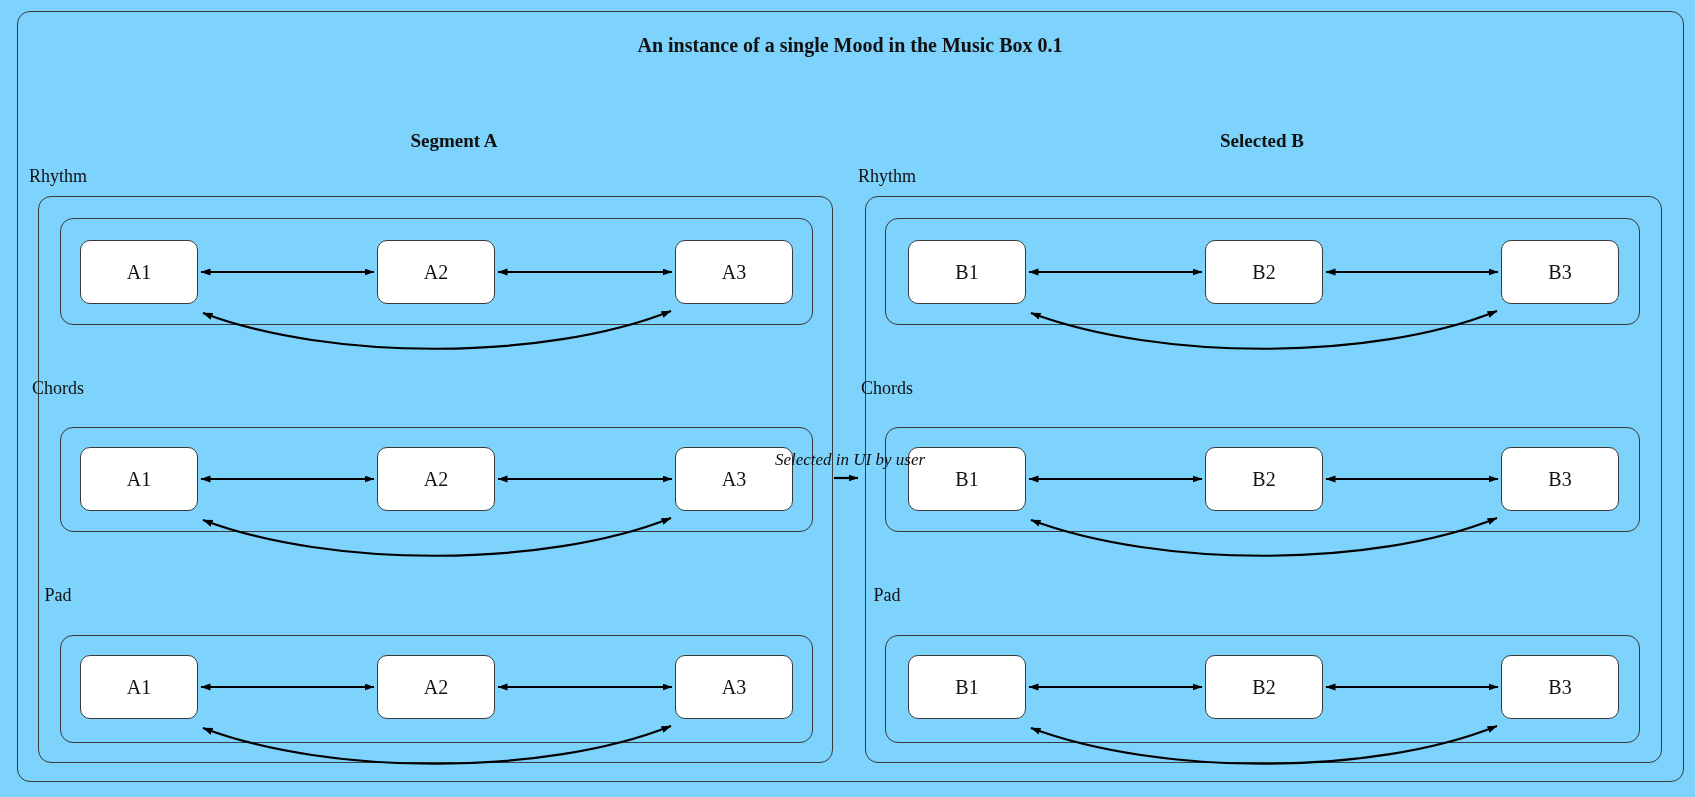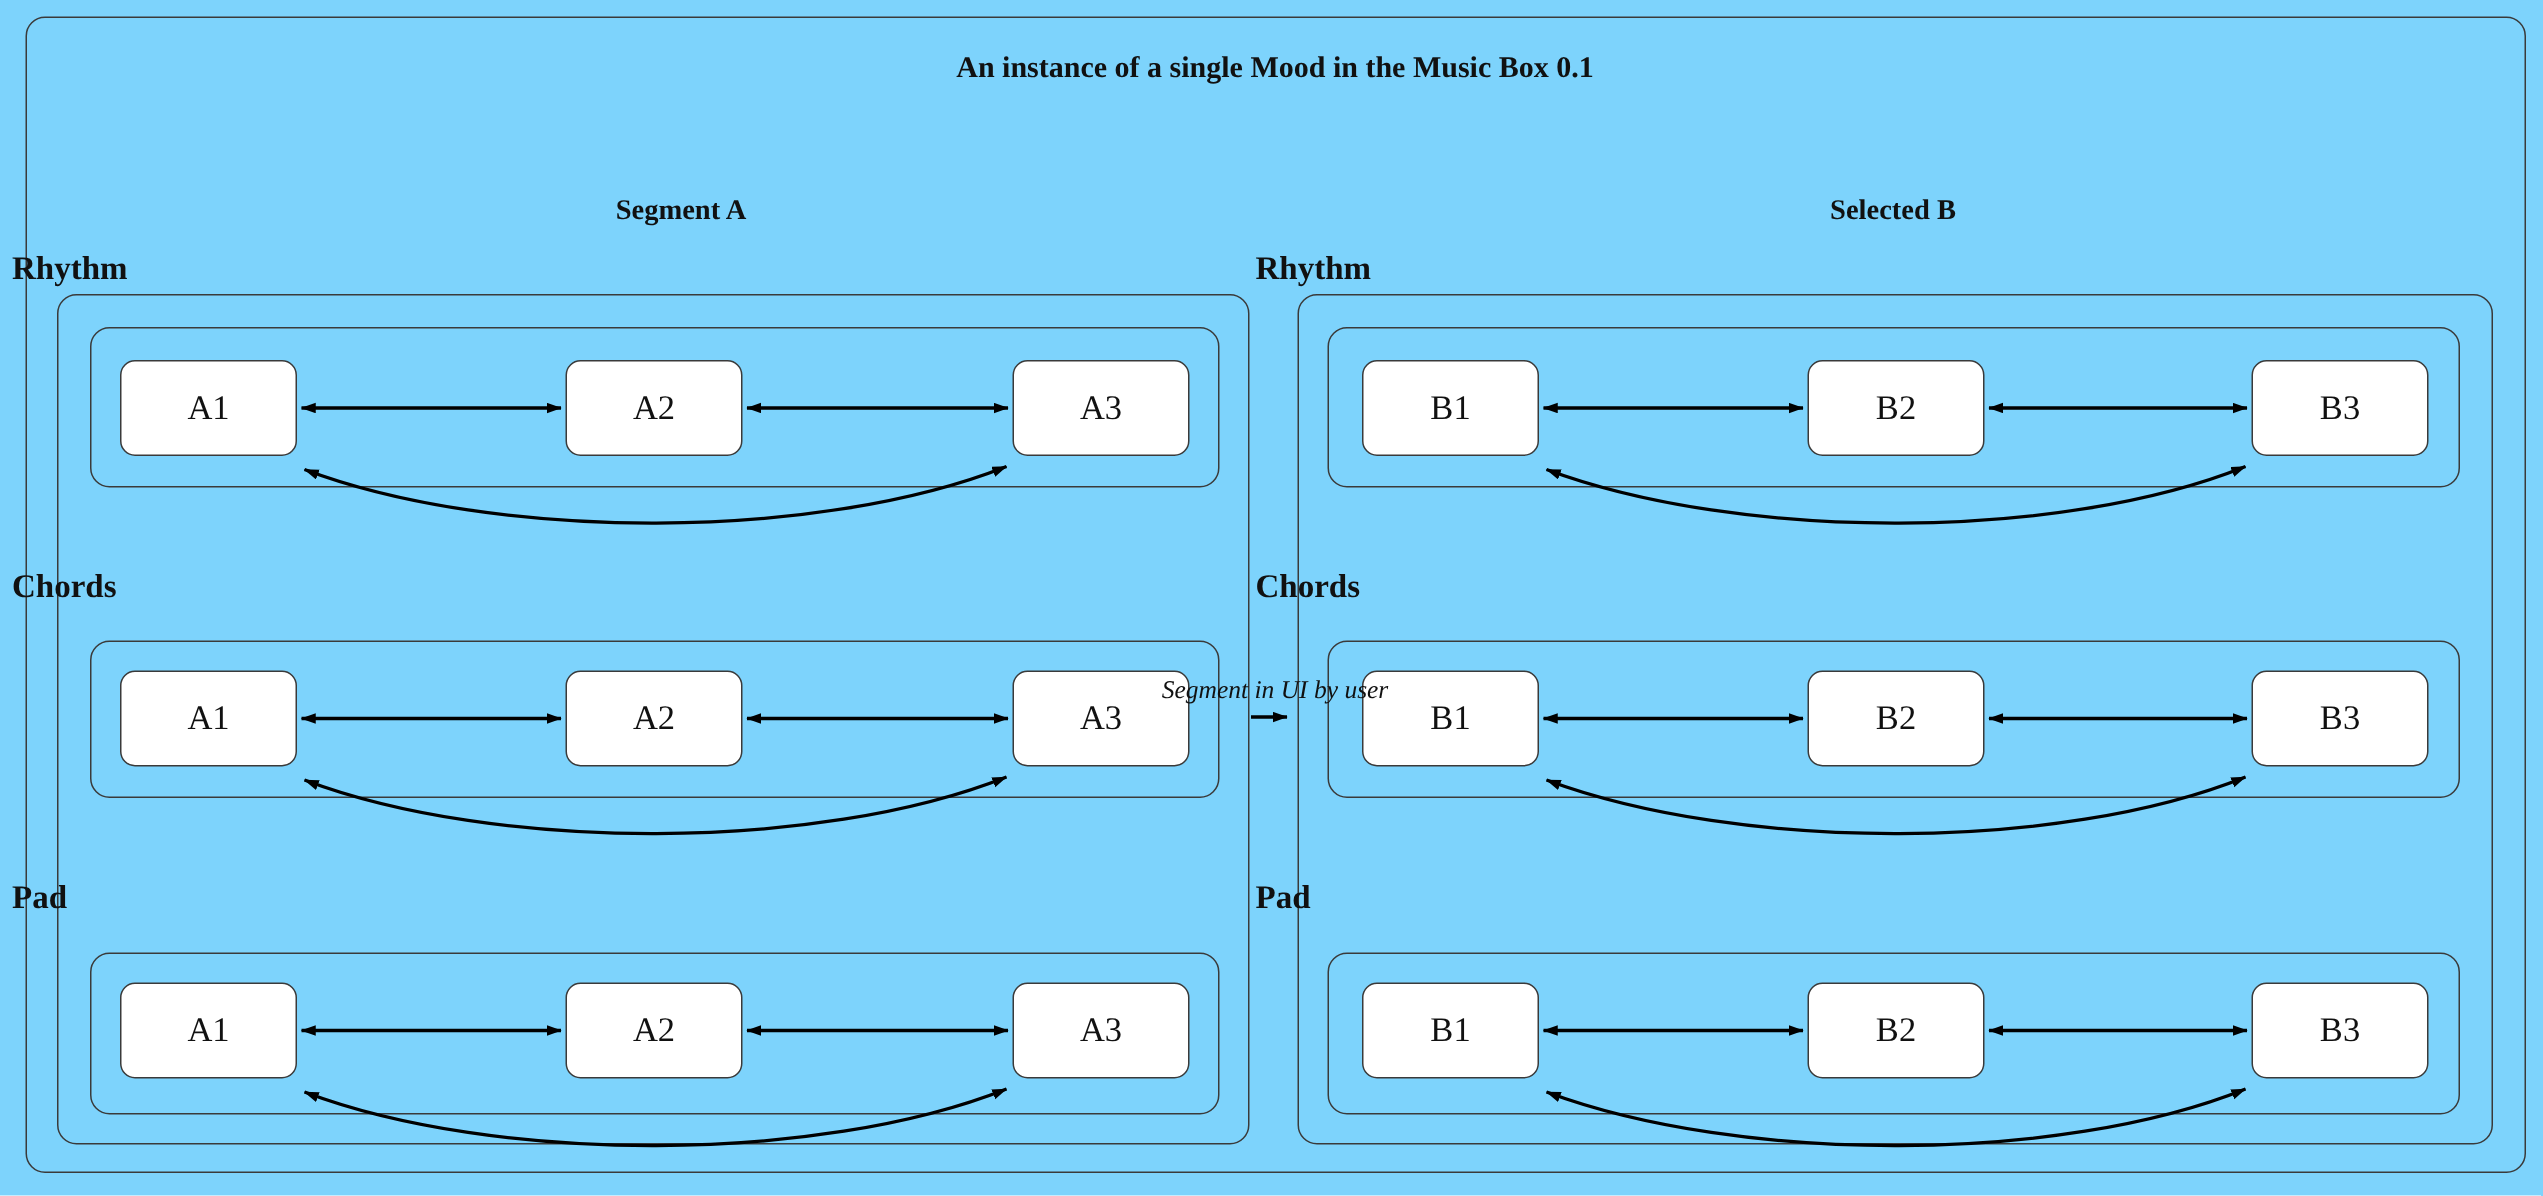--- a/index.html
+++ b/index.html
@@ -1,24 +1,24 @@
 <!DOCTYPE html>
 <html><head>
 <meta charset="utf-8">
 <style>
   html,body{margin:0;padding:0;background:#ffffff;}
   .canvas{position:relative;width:1695px;height:797px;background:#7dd3fc;
           font-family:"Liberation Serif","DejaVu Serif",serif;color:#111;overflow:hidden;}
   .box{position:absolute;border:1px solid #3a3a3a;border-radius:13px;background:transparent;}
   .node{position:absolute;width:116px;height:62px;border:1px solid #3a3a3a;border-radius:10px;
-        display:flex;align-items:center;justify-content:center;font-size:23px;background:#ffffff;}
+        display:flex;align-items:center;justify-content:center;font-size:20px;background:#ffffff;}
   .title{position:absolute;top:34px;left:450px;width:800px;text-align:center;
          font-weight:bold;font-size:20px;}
   .seg-title{position:absolute;top:130px;width:200px;text-align:center;font-weight:bold;font-size:19px;}
-  .track-label{position:absolute;width:100px;text-align:left;font-weight:bold;font-size:22px;}
+  .track-label{position:absolute;width:100px;text-align:center;font-weight:normal;font-size:18px;}
   .edge-label{position:absolute;top:450px;left:750px;width:200px;text-align:center;
               font-style:italic;font-size:17px;}
   svg.overlay{position:absolute;left:0;top:0;pointer-events:none;}
   svg .e{stroke:#000;stroke-width:2.2;fill:none;}
 </style>
 </head>
 <body>
 
 <div class="canvas">
 
@@ -63,21 +63,21 @@
   <div class="node" style="left:1501px;top:240px;">B3</div>
 
   <div class="node" style="left:908px;top:447px;">B1</div>
   <div class="node" style="left:1205px;top:447px;">B2</div>
   <div class="node" style="left:1501px;top:447px;">B3</div>
 
   <div class="node" style="left:908px;top:655px;">B1</div>
   <div class="node" style="left:1205px;top:655px;">B2</div>
   <div class="node" style="left:1501px;top:655px;">B3</div>
 
-  <div class="edge-label">Segment in UI by user</div>
+  <div class="edge-label">Selected in UI by user</div>
 
   <svg class="overlay" width="1695" height="797">
     <defs>
       <marker id="ah" markerWidth="11" markerHeight="8" refX="9.5" refY="3.5" orient="auto-start-reverse" markerUnits="userSpaceOnUse">
         <path d="M0,0 L10,3.5 L0,7 Z" fill="#000"></path>
       </marker>
     </defs>
 
     <path class="e" marker-start="url(#ah)" marker-end="url(#ah)" d="M 201 272 L 374 272"></path>
     <path class="e" marker-start="url(#ah)" marker-end="url(#ah)" d="M 498 272 L 672 272"></path>

